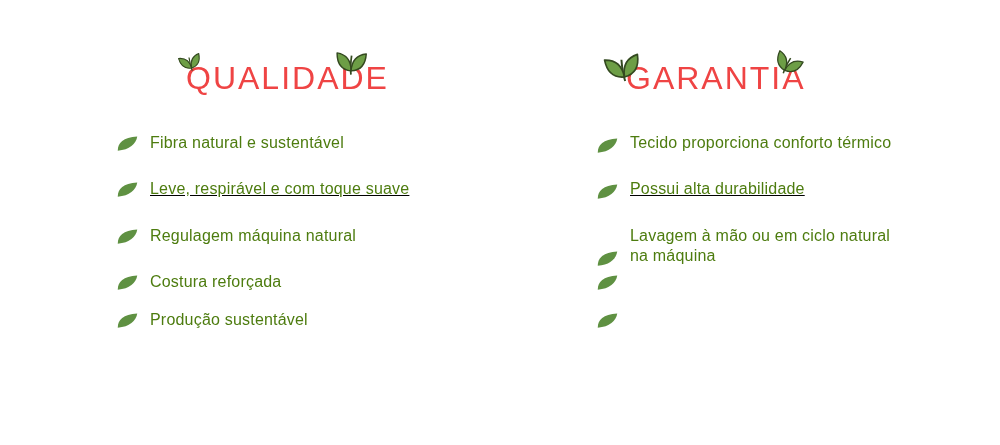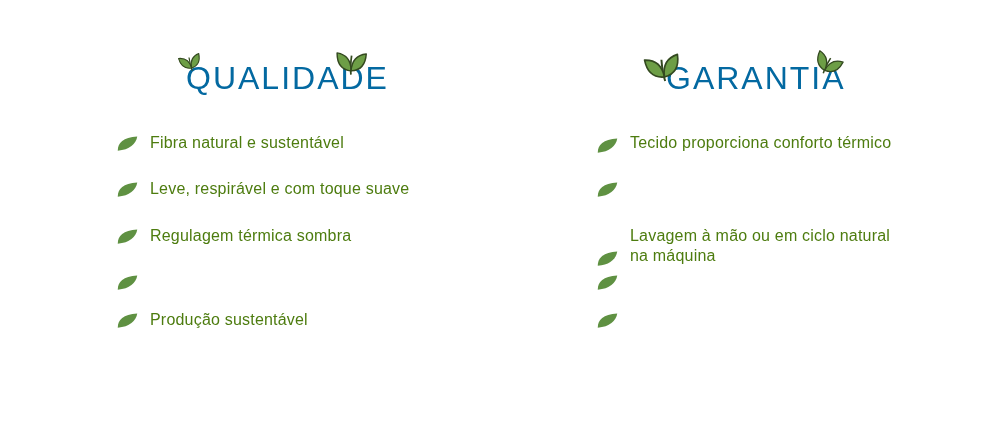--- a/index.html
+++ b/index.html
@@ -10,41 +10,41 @@
     font-family:"Liberation Sans", sans-serif;
     overflow:hidden;
   }
   
   .heading{position:absolute;}
   .heading h2{
     margin:0;
     font-size:32px;
     font-weight:400;
     letter-spacing:2px;
-    color:#0369a1;
+    color:#ef4444;
   }
   .heading-left{left:186px;top:60px;}
-  .heading-right{left:666px;top:60px;}
+  .heading-right{left:626px;top:60px;}
   .sprout{position:absolute;overflow:visible;}
   .sprout-q{left:-9px;top:-13px;width:25px;height:25px;transform:rotate(-14deg);}
   .sprout-e{left:148px;top:-19px;width:35px;height:35px;transform:rotate(2deg);}
   .sprout-g{left:-24px;top:-17px;width:40px;height:40px;transform:rotate(-10deg);}
   .sprout-a{left:148px;top:-15px;width:31px;height:31px;transform:rotate(26deg);}
   
   .row{
     position:absolute;
     display:flex;
     align-items:flex-start;
     list-style:none;
     margin:0;padding:0;
   }
   .col-left .row{left:116px;width:360px;}
   .col-right .row{left:596px;width:360px;align-items:flex-end;}
   .row:nth-of-type(1){top:133px;}
-  .row:nth-of-type(2){top:179px;}
+  .row:nth-of-type(2){top:179px;text-decoration:underline;}
   .row:nth-of-type(3){top:226px;}
   .row:nth-of-type(4){top:272px;}
   .row:nth-of-type(5){top:310px;}
   .bullet{
     flex:0 0 auto;
     width:23px;height:15px;
     margin-top:3px;
     margin-right:11px;
     transform:rotate(-5deg);
   }
@@ -96,26 +96,27 @@
       <li class="row">
         <svg class="bullet" viewBox="0 0 24 16">
             <use href="#leaf-bullet" xlink:href="#leaf-bullet"></use>
           </svg>
         <span class="txt">Leve, respirável e com toque suave</span>
       </li>
       <li class="row">
         <svg class="bullet" viewBox="0 0 24 16">
             <use href="#leaf-bullet" xlink:href="#leaf-bullet"></use>
           </svg>
-        <span class="txt">Regulagem térmica sombra</span>
+        <span class="txt">Regulagem máquina natural</span>
       </li>
       <li class="row">
         <svg class="bullet" viewBox="0 0 24 16">
             <use href="#leaf-bullet" xlink:href="#leaf-bullet"></use>
           </svg>
+        <span class="txt">Costura reforçada</span>
       </li>
       <li class="row">
         <svg class="bullet" viewBox="0 0 24 16">
             <use href="#leaf-bullet" xlink:href="#leaf-bullet"></use>
           </svg>
         <span class="txt">Produção sustentável</span>
       </li>
     </ul>
   </section>
 
@@ -134,20 +135,21 @@
       <li class="row">
         <svg class="bullet" viewBox="0 0 24 16">
             <use href="#leaf-bullet" xlink:href="#leaf-bullet"></use>
           </svg>
         <span class="txt">Tecido proporciona conforto térmico</span>
       </li>
       <li class="row">
         <svg class="bullet" viewBox="0 0 24 16">
             <use href="#leaf-bullet" xlink:href="#leaf-bullet"></use>
           </svg>
+        <span class="txt">Possui alta durabilidade</span>
       </li>
       <li class="row">
         <svg class="bullet" viewBox="0 0 24 16">
             <use href="#leaf-bullet" xlink:href="#leaf-bullet"></use>
           </svg>
         <span class="txt">Lavagem à mão ou em ciclo natural
 na máquina</span>
       </li>
       <li class="row">
         <svg class="bullet" viewBox="0 0 24 16">

